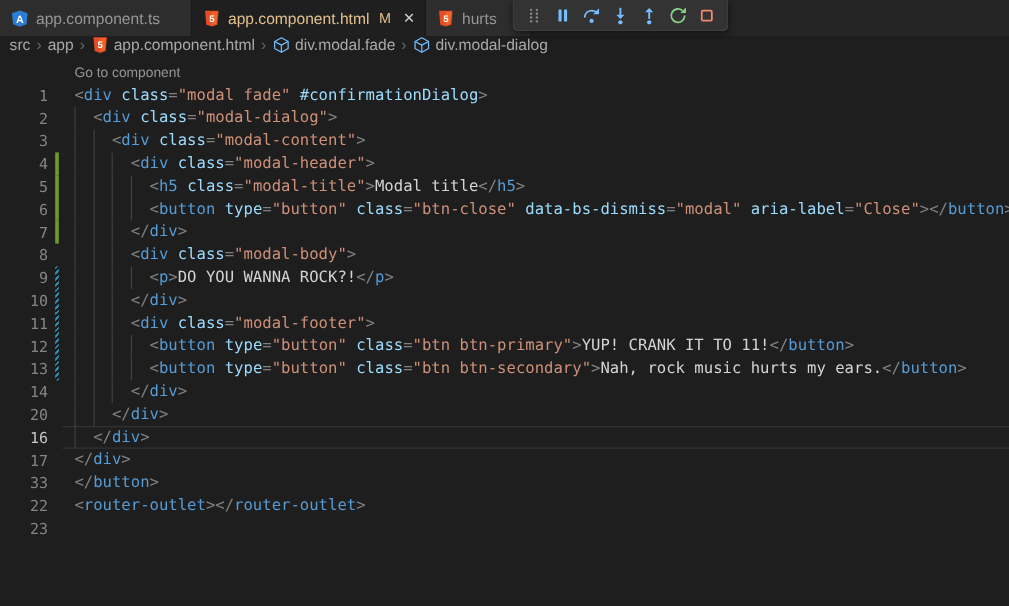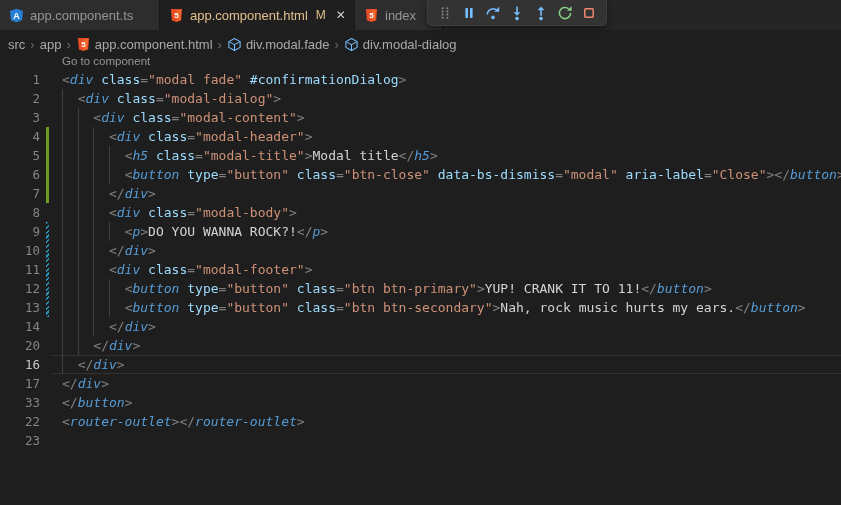--- a/index.html
+++ b/index.html
@@ -26,21 +26,21 @@
   #debug-toolbar {
     position:absolute; left:427px; top:0; height:26px; z-index:5;
     display:flex; align-items:center; padding:0 5px;
     background:var(--toolbar-bg); border:1px solid #3f3f3f; border-top:none;
     border-radius:0 0 5px 5px; box-shadow:0 2px 6px rgba(0,0,0,.45);
   }
   .dbg-btn { width:24px; height:24px; display:inline-flex; align-items:center; justify-content:center; cursor:pointer; }
   .dbg-btn svg { width:16px; height:16px; }
   
   #breadcrumb {
-    display:flex; align-items:flex-end; height:22px; padding-left:8px;
+    display:flex; align-items:flex-start; height:22px; padding-left:8px;
     font-size:13px; color:var(--breadcrumb-fg); background:var(--editor-bg);
   }
   .bc-item { display:inline-flex; align-items:center; gap:4px; cursor:pointer; }
   .bc-item svg { width:15px; height:15px; }
   .bc-sep { color:#6a6a6a; margin:0 5px; font-size:13px; }
   
   #editor { position:relative; font-family:"DejaVu Sans Mono", monospace; font-size:13px; }
   #codelens {
     height:18px; padding-left:62px; font-family:"Liberation Sans", sans-serif;
     font-size:11.5px; color:var(--codelens-fg); line-height:18px; cursor:pointer;
@@ -58,21 +58,21 @@
     background:repeating-linear-gradient(-45deg, var(--git-modified) 0 1.6px, transparent 1.6px 3.4px);
   }
   .line-content {
     flex:1 1 auto; position:relative; padding-left:10px;
     white-space:pre; color:var(--tok-x); overflow:hidden;
   }
   .code-line.current .line-content {
     box-shadow:inset 0 1px 0 var(--current-line-border), inset 0 -1px 0 var(--current-line-border);
   }
   .guide { position:absolute; top:0; width:1px; height:19px; background:var(--guide); }
-  .tok-p { color:var(--tok-p); } .tok-t { color:var(--tok-t);font-style:italic; }
+  .tok-p { color:var(--tok-p); } .tok-t { color:var(--tok-t); }
   .tok-a { color:var(--tok-a); } .tok-s { color:var(--tok-s); }
   .tok-x { color:var(--tok-x); } .tok-g { color:var(--tok-g); }
   .tok-w { color:var(--tok-x); }
 </style>
 </head>
 <body>
 
 <div id="window">
   <div id="tabbar">
       <div class="tab w1">
@@ -97,21 +97,21 @@
         <span class="tab-close">✕</span>
       </div>
       <div class="tab w3">
         <span class="tab-icon">
           <svg viewBox="0 0 16 16">
             <path fill="#e44d26" d="M2 1h12l-1.1 12.4L8 15l-4.9-1.6z"></path>
             <path fill="#f16529" d="M8 2.2v11.6l3.9-1.3L12.9 2.2z"></path>
             <text x="8" y="11" font-size="8.5" font-weight="bold" fill="#fff" text-anchor="middle" font-family="Liberation Sans,sans-serif">5</text>
           </svg>
         </span>
-        <span class="tab-label">index</span>
+        <span class="tab-label">hurts</span>
       </div>
     </div>
   <div id="debug-toolbar">
       <span class="dbg-btn" style="color: rgb(138, 138, 138);">
         <span style="display: inline-flex;">
           <svg viewBox="0 0 16 16" fill="currentColor">
             <circle cx="5.6" cy="3.2" r="1"></circle>
             <circle cx="10.4" cy="3.2" r="1"></circle>
             <circle cx="5.6" cy="6.4" r="1"></circle>
             <circle cx="10.4" cy="6.4" r="1"></circle>

